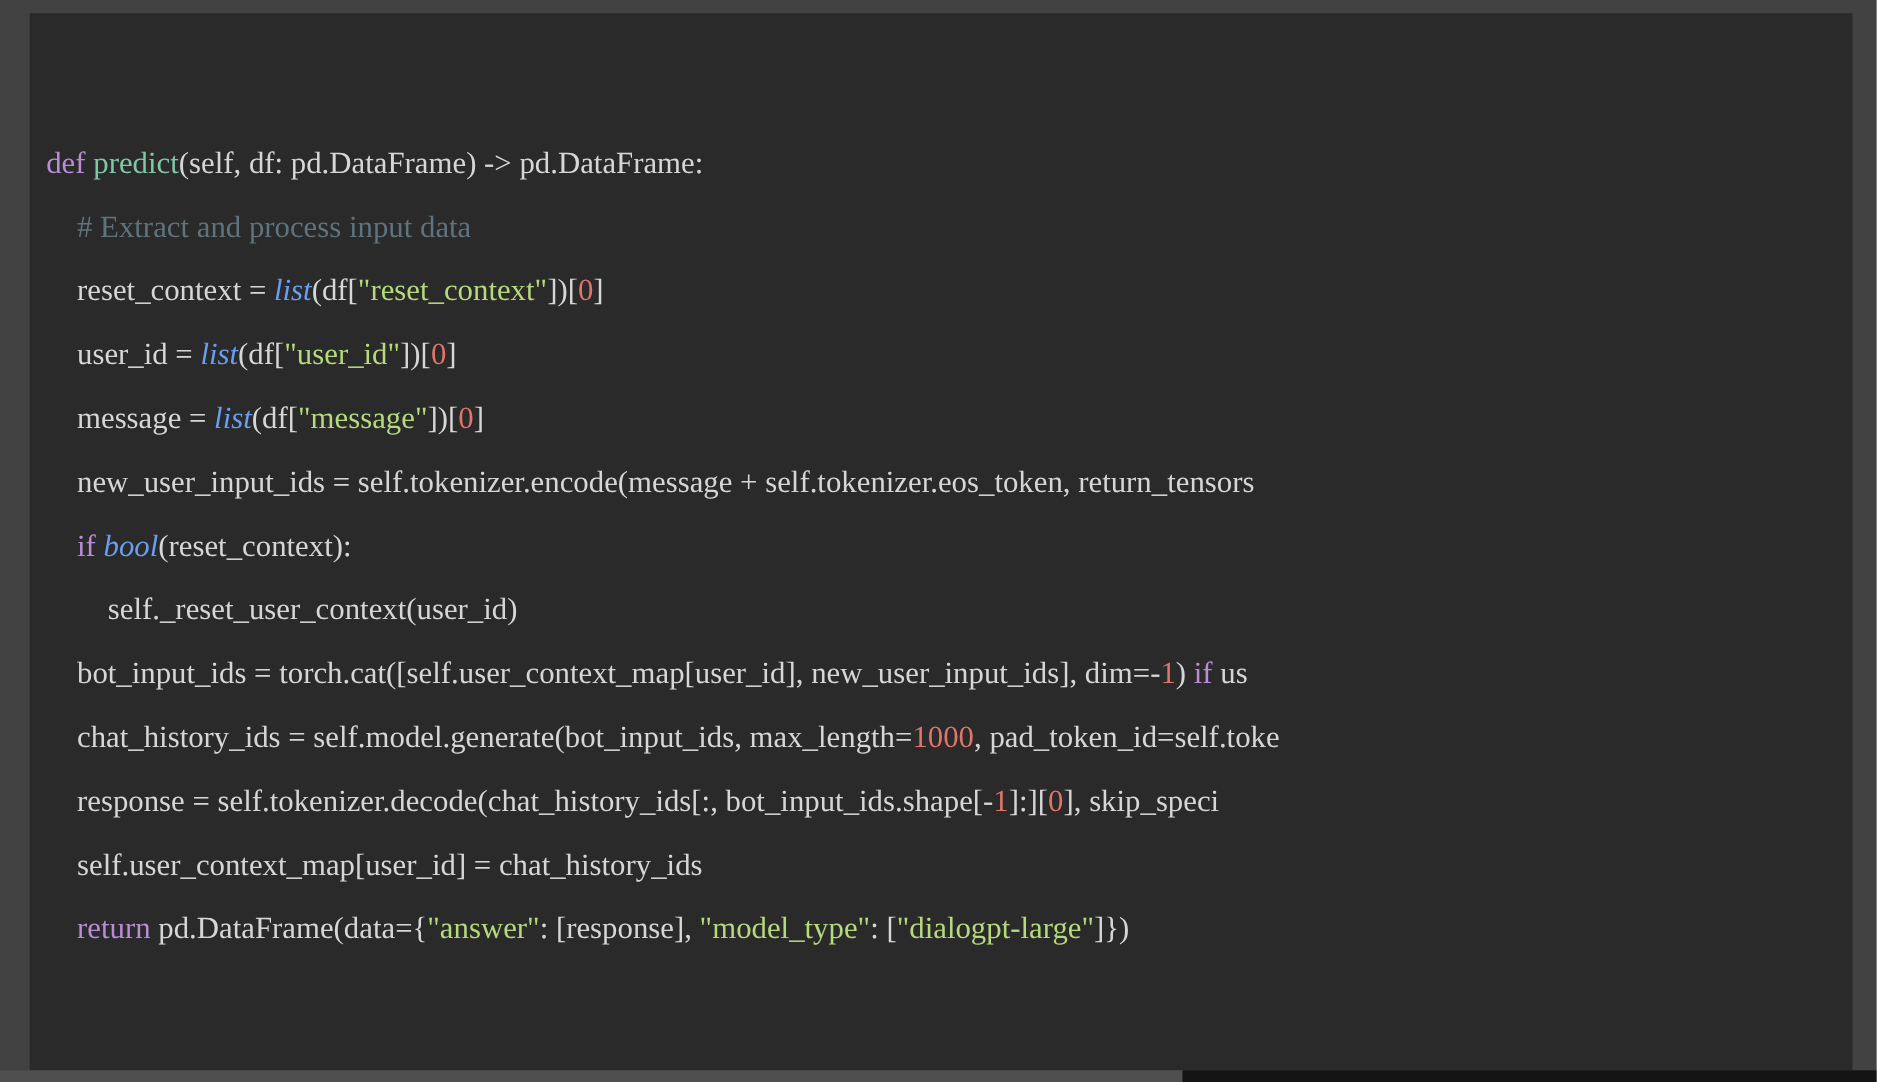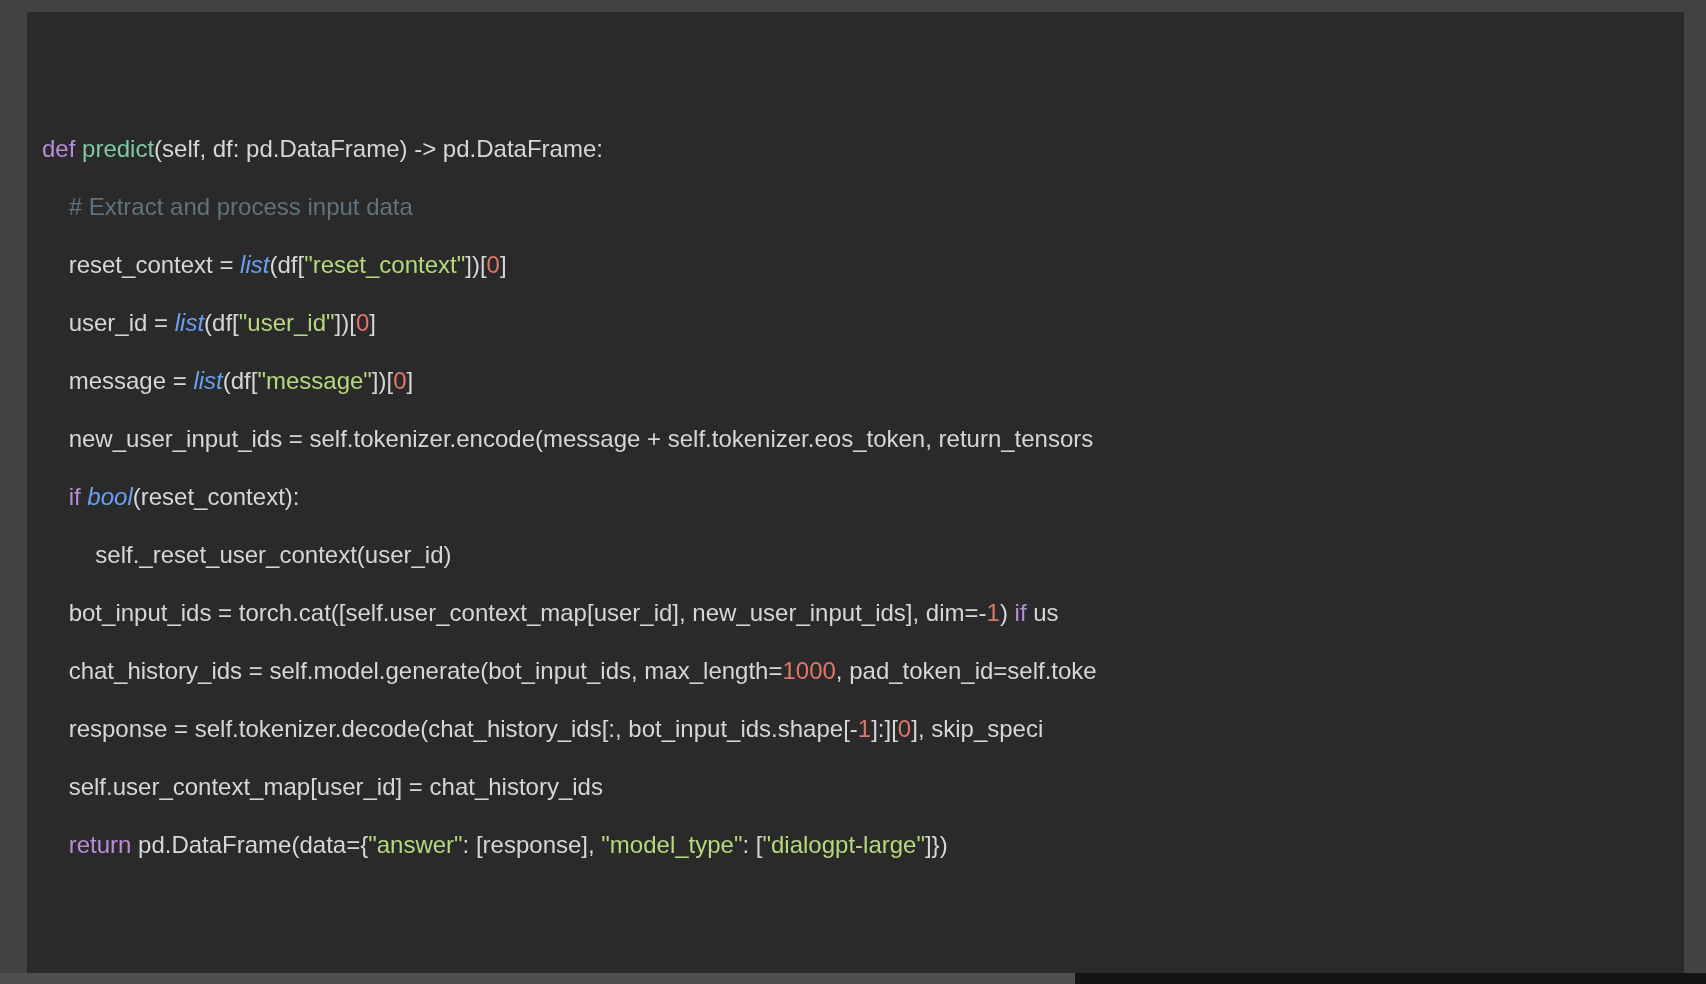--- a/index.html
+++ b/index.html
@@ -23,22 +23,22 @@
     width: 1657px;
     height: 961px;
     background: #2a2a2a;
     overflow: hidden;
   }
   .code-block {
     position: absolute;
     left: 15px;
     top: 108px;
     margin: 0;
-    font-family: Liberation Sans, sans-serif;
-    font-size: 24px;
+    font-family: Liberation Serif, serif;
+    font-size: 28px;
     line-height: 58px;
     white-space: pre;
     color: #d6d6d6;
   }
   .code-line { white-space: pre; }
   .tok-builtin { font-style: italic; }
   .bottom-strip-left {
     position: absolute;
     left: 0;
     top: 973px;

